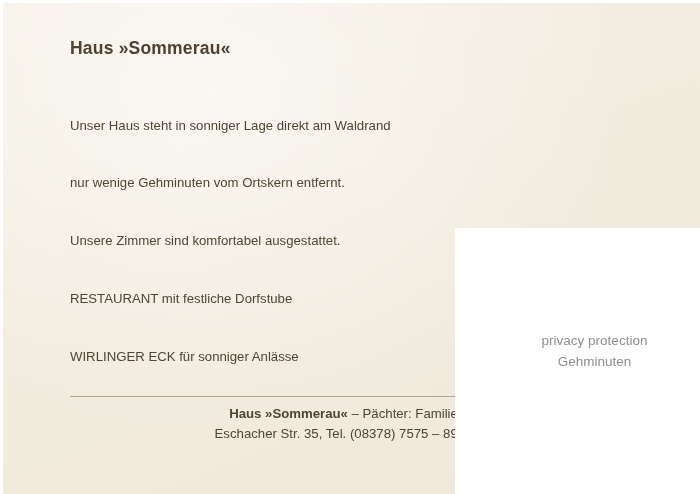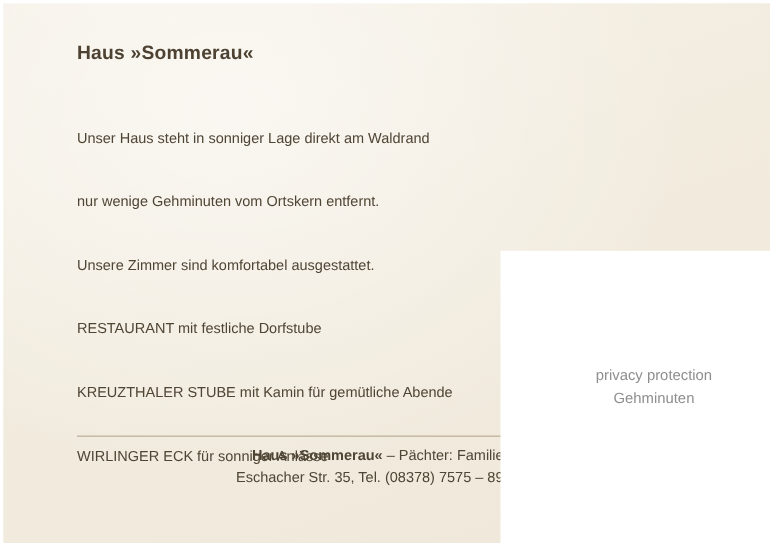--- a/index.html
+++ b/index.html
@@ -119,21 +119,20 @@
   <div class="paper-texture"></div>
 
   <div class="content">
     <div class="doc-title">Haus »Sommerau«</div>
 
     <div class="body-lines">
       <span class="ln">Unser Haus steht in sonniger Lage direkt am Waldrand</span>
       <span class="ln">nur wenige Gehminuten vom Ortskern entfernt.</span>
       <span class="ln">Unsere Zimmer sind komfortabel ausgestattet.</span>
       <span class="ln">RESTAURANT mit festliche Dorfstube</span>
-      <span class="ln">KREUZTHALER STUBE mit Kamin für gemütliche Abende</span>
       <span class="ln">WIRLINGER ECK für sonniger Anlässe</span>
       
       
       
       
       
       
       
       
       

